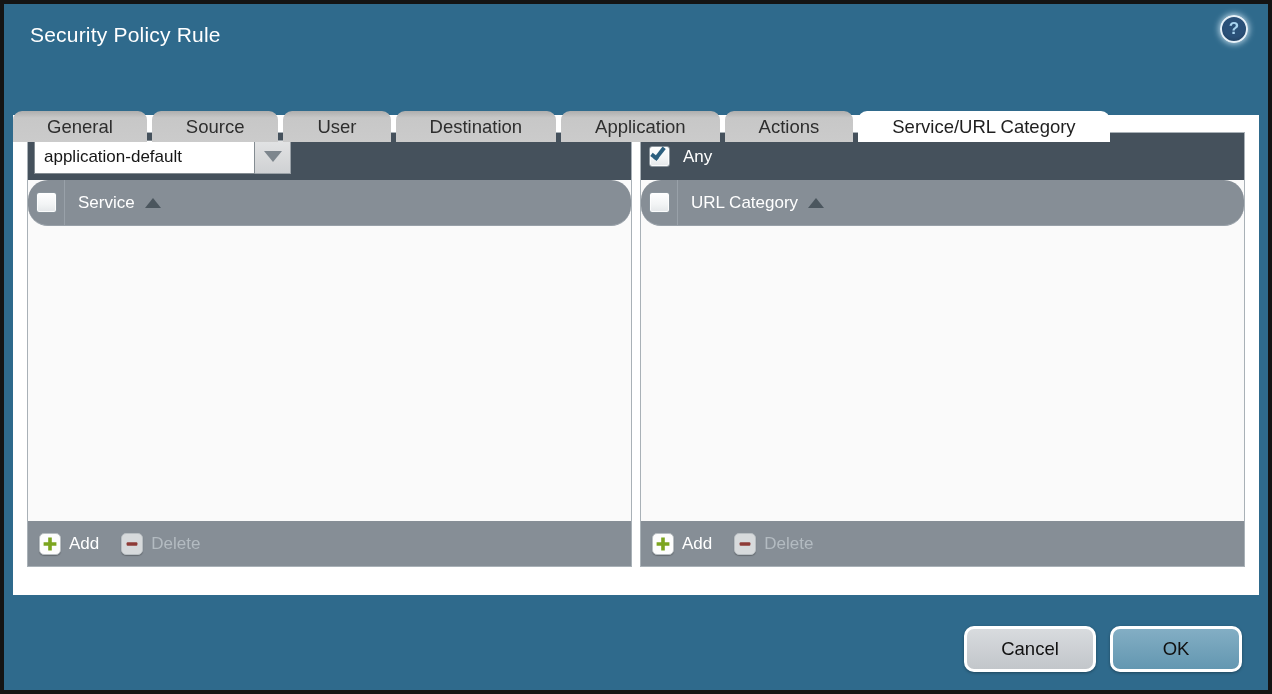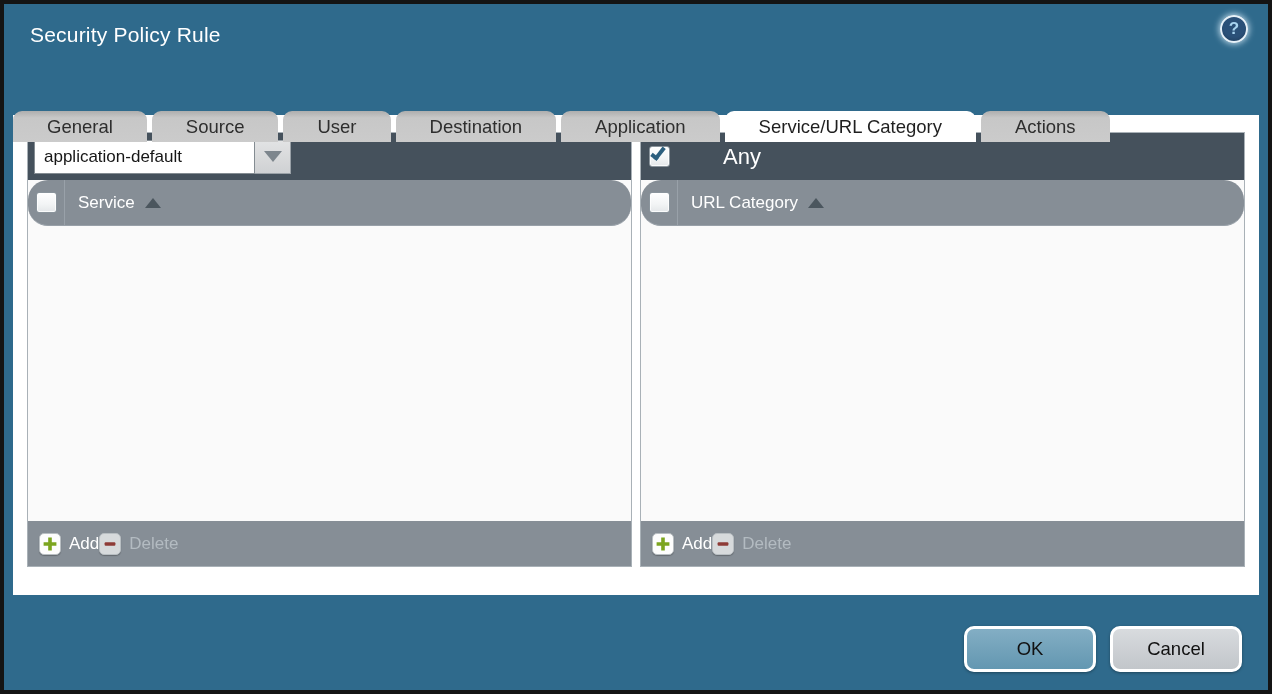--- a/index.html
+++ b/index.html
@@ -24,21 +24,21 @@
   
   .plate{position:absolute;top:111px;left:9px;width:1246px;height:480px;background:#fff;z-index:2;}
   .panels{position:absolute;top:17px;left:14px;right:14px;bottom:28px;display:flex;gap:8px;}
   .panel{flex:1;border:1px solid #a9b1b7;display:flex;flex-direction:column;background:#FAFAFA;min-width:0;}
 
   .ptoolbar{flex:none;height:47px;background:#45515C;display:flex;align-items:center;padding:0 6px;}
   .colheader{flex:none;height:46px;background:#868E96;display:flex;align-items:stretch;border-bottom:1px solid #98A0A8;border-radius:20px;}
   .chk-cell{flex:none;width:37px;display:flex;align-items:center;justify-content:center;border-right:1px solid #99A1A9;}
   .col-label{display:flex;align-items:center;gap:10px;padding-left:13px;color:#fff;font-size:17px;cursor:pointer;}
   .pbody{flex:1;background:#FAFAFA;}
-  .pfooter{flex:none;height:45px;background:#868E96;display:flex;align-items:center;padding:0 11px;}
+  .pfooter{flex:none;height:45px;background:#868E96;display:flex;align-items:center;gap:22px;padding:0 11px;}
 
   
   .cb{width:21px;height:21px;border:1px solid #8a949c;border-radius:3px;
     background:linear-gradient(180deg,#ffffff 0%,#f2f4f5 60%,#e4e7e9 100%);
     box-shadow:inset 0 0 0 1px rgba(255,255,255,.8);position:relative;cursor:pointer;flex:none;}
   .cb .check{position:absolute;left:4px;top:-2px;width:8px;height:15px;
     border-right:4px solid #2C5F7E;border-bottom:4px solid #2C5F7E;transform:rotate(38deg);}
 
   
   .dropdown{display:flex;align-items:center;}
@@ -73,22 +73,22 @@
     <span class="title">Security Policy Rule</span>
     <div class="help">?</div>
   </div>
 
   <div class="tabstrip">
     <div class="tab">General</div>
     <div class="tab">Source</div>
     <div class="tab">User</div>
     <div class="tab">Destination</div>
     <div class="tab">Application</div>
+    <div class="tab">Actions</div>
     <div class="tab active">Service/URL Category</div>
-    <div class="tab">Actions</div>
   </div>
 
   <div class="plate">
     <div class="panels">
 
       <div class="panel">
         <div class="ptoolbar">
           <div class="dropdown">
             <input class="dd-input" type="text" value="application-default" style="">
             <div class="dd-btn">
@@ -124,21 +124,21 @@
             <span>Delete</span>
           </div>
         </div>
       </div>
 
       <div class="panel">
         <div class="ptoolbar" style="padding-left:8px;gap:13px;">
           <span class="cb">
               <span class="check"></span>
             </span>
-          <span style="color:#fff;font-size:22px;margin-left:40px;">Any</span>
+          <span style="color:#fff;font-size:17px;">Any</span>
         </div>
         <div class="colheader">
           <div class="chk-cell">
             <span class="cb"></span>
           </div>
           <div class="col-label">
             <span>URL Category</span>
             <span class="tri-up"></span>
           </div>
         </div>
@@ -160,17 +160,17 @@
             </span>
             <span>Delete</span>
           </div>
         </div>
       </div>
 
     </div>
   </div>
 
   <div class="dlg-actions">
+    <button class="btn cancel">Cancel</button>
     <button class="btn ok">OK</button>
-    <button class="btn cancel">Cancel</button>
   </div>
 
 </div>
 
 </body></html>

